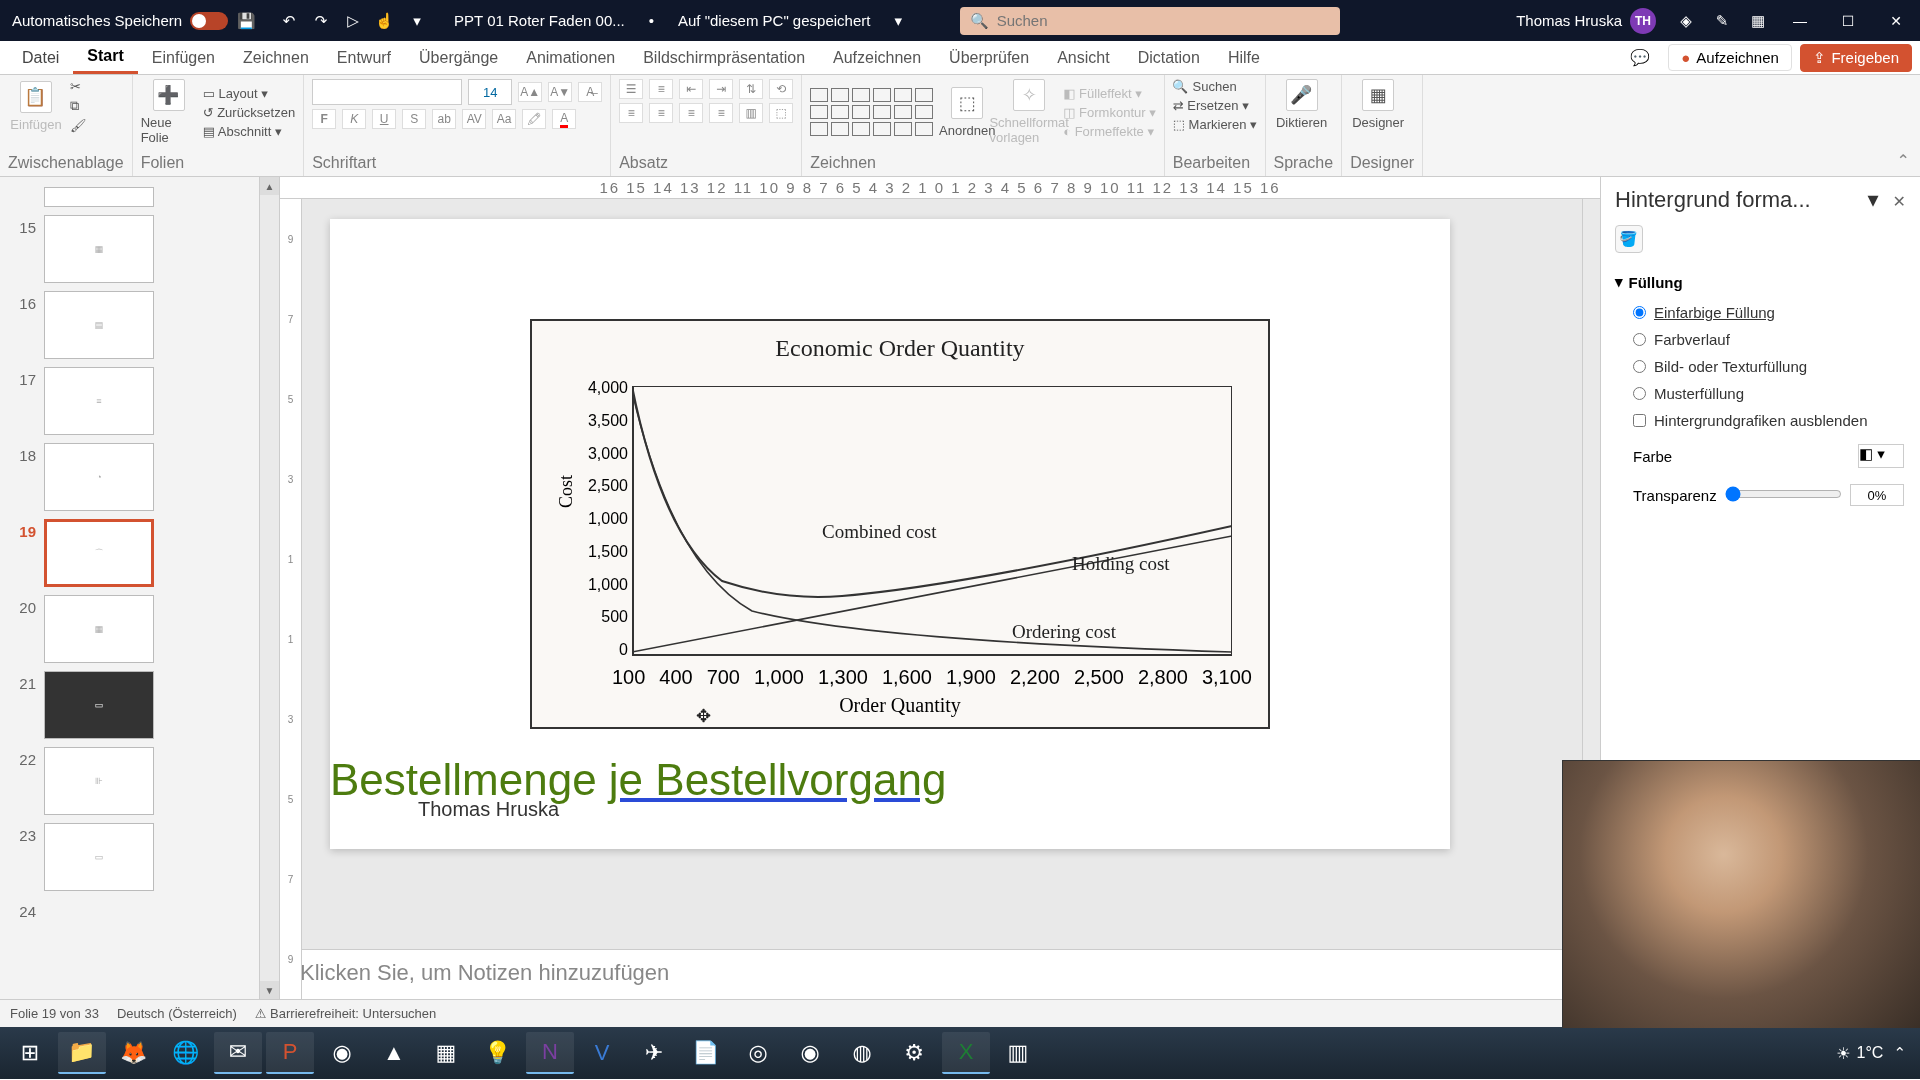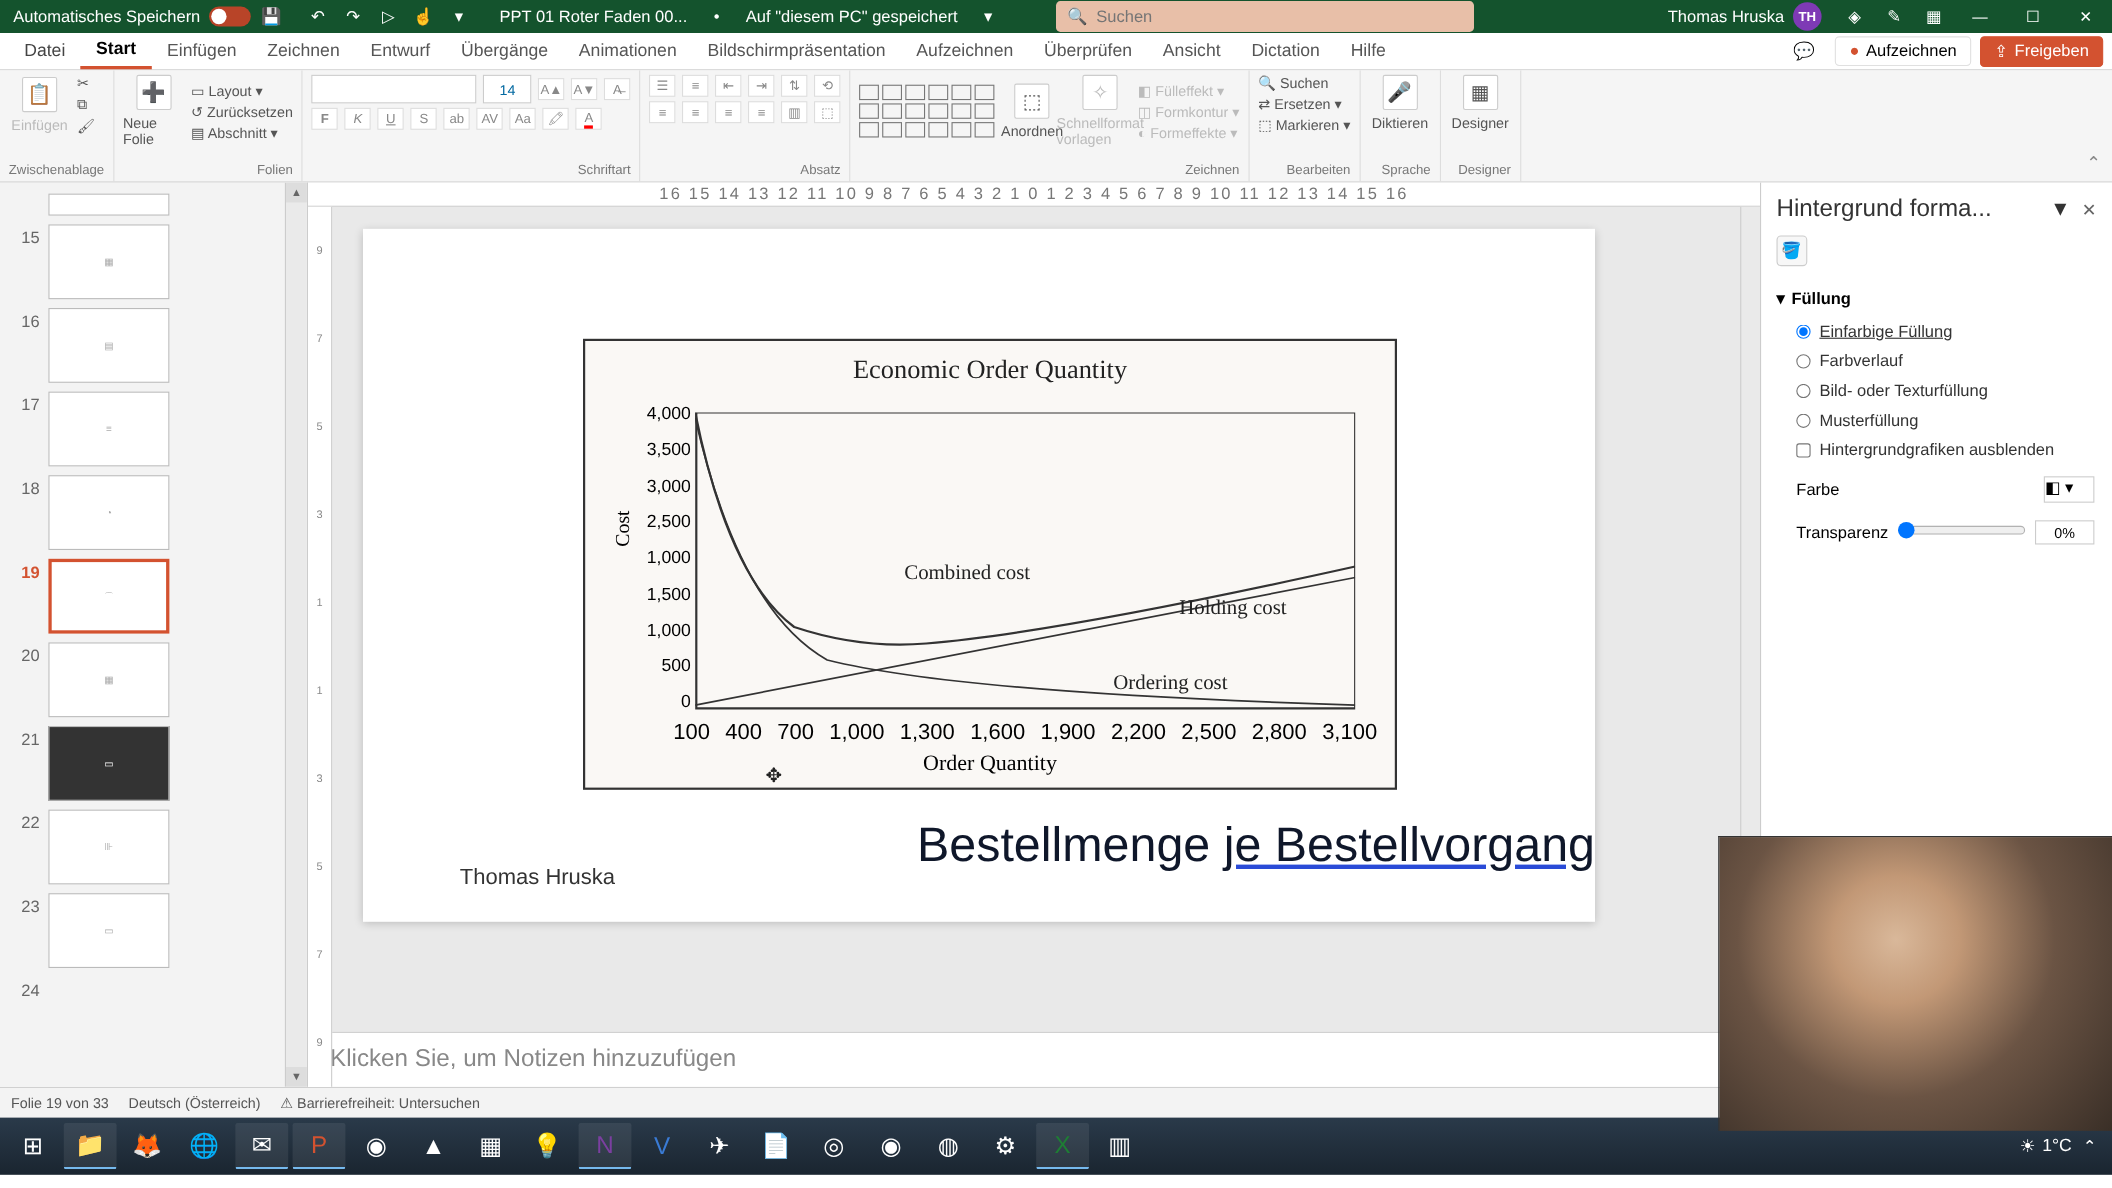--- a/index.html
+++ b/index.html
@@ -1,19 +1,19 @@
 <!DOCTYPE html>
 <html><head>
 <meta charset="utf-8">
 <style>
 * { box-sizing: border-box; margin: 0; padding: 0; font-family: "Segoe UI", Arial, sans-serif; }
 body { background: #fff; overflow: hidden; width: 1920px; height: 1080px; }
 
 
-.titlebar { height: 30px; background: #14532d; display: flex; align-items: center; color: #fff; font-size: 15px; }
+.titlebar { height: 41px; background: #0f172a; display: flex; align-items: center; color: #fff; font-size: 15px; }
 .titlebar .autosave { display: flex; align-items: center; gap: 8px; padding: 0 12px; }
 .titlebar .toggle { width: 38px; height: 18px; background: #b84428; border-radius: 10px; position: relative; }
 .titlebar .toggle::after { content: ""; position: absolute; left: 2px; top: 2px; width: 14px; height: 14px; background: #fff; border-radius: 50%; }
 .titlebar .save-icon, .titlebar .qat-icon { width: 22px; height: 22px; display: flex; align-items: center; justify-content: center; color: #fff; font-size: 15px; }
 .titlebar .qat { display: flex; gap: 10px; padding: 0 8px; }
 .titlebar .filename { flex: 0 0 auto; padding: 0 18px; display: flex; gap: 24px; align-items: center; }
 .titlebar .search { flex: 0 0 380px; height: 28px; background: #e8bfa8; border-radius: 4px; display: flex; align-items: center; padding: 0 10px; color: #8a4a30; gap: 8px; margin-left: 40px; }
 .titlebar .search input { border: none; background: transparent; outline: none; width: 100%; font-size: 15px; color: #333; }
 .titlebar .spacer { flex: 1; }
 .titlebar .user { display: flex; align-items: center; gap: 8px; padding: 0 12px; }
@@ -27,21 +27,21 @@
 .ribbon-tabs .tab { padding: 6px 14px; cursor: pointer; color: #555; }
 .ribbon-tabs .tab.active { border-bottom: 3px solid #d35230; color: #000; font-weight: 600; }
 .ribbon-tabs .tab.file { color: #444; }
 .ribbon-tabs .spacer { flex: 1; }
 .ribbon-tabs .right-btn { padding: 4px 12px; border: 1px solid #e0e0e0; border-radius: 4px; margin-left: 8px; display: flex; align-items: center; gap: 6px; background: #fff; font-size: 15px; }
 .ribbon-tabs .right-btn.accent { background: #d35230; color: #fff; border-color: #d35230; }
 
 
 .ribbon { height: 102px; background: #f5f5f5; border-bottom: 1px solid #ccc; display: flex; }
 .ribbon .group { border-right: 1px solid #ddd; padding: 4px 8px; display: flex; flex-direction: column; justify-content: space-between; }
-.ribbon .group-label { font-size: 12px; color: #777; text-align: right; padding-top: 2px; }
+.ribbon .group-label { font-size: 16px; color: #777; text-align: left; padding-top: 2px; }
 .ribbon .big-btn { width: 56px; display: flex; flex-direction: column; align-items: center; justify-content: center; font-size: 13px; gap: 4px; color: #555; }
 .ribbon .big-btn .ic { width: 32px; height: 32px; background: #fff; border: 1px solid #ccc; border-radius: 2px; display: flex; align-items: center; justify-content: center; font-size: 18px; }
 .ribbon .row { display: flex; gap: 6px; align-items: center; }
 .ribbon .col { display: flex; flex-direction: column; gap: 4px; font-size: 13px; color: #555; }
 .ribbon .mini { width: 24px; height: 20px; border: 1px solid #ddd; background: #fff; display: flex; align-items: center; justify-content: center; font-size: 12px; color: #888; }
 .ribbon .fontbox { width: 150px; height: 26px; border: 1px solid #ccc; background: #fff; }
 .ribbon .sizebox { width: 44px; height: 26px; border: 1px solid #ccc; background: #fff; display:flex; align-items:center; justify-content:center; font-size:13px; color:#0369a1;}
 .ribbon .shape-grid { display: grid; grid-template-columns: repeat(6, 18px); gap: 3px; }
 .ribbon .shape-grid div { width: 18px; height: 14px; border: 1px solid #777; }
 .ribbon .disabled { color: #bbb; }
@@ -67,21 +67,21 @@
 .slide { position: absolute; left: 50px; top: 20px; width: 1120px; height: 630px; background: #fff; box-shadow: 0 2px 8px rgba(0,0,0,.2); }
 .chart-box { position:absolute; left:200px; top:100px; width:740px; height:410px; border:2px solid #333; background:#faf8f5; }
 .chart-title { text-align:center; font-family: Georgia, serif; font-size:24px; padding:14px 0 8px; color:#222;}
 .chart-inner { position:absolute; left:100px; top:65px; width:600px; height:270px; border:1px solid #333; border-left:2px solid #333; border-bottom:2px solid #333; border-top:1px solid #333; border-right:1px solid #333;}
 .y-axis { position:absolute; left:48px; top:58px; height:280px; display:flex; flex-direction:column; justify-content:space-between; font-family:Georgia,serif; font-size:16px; text-align:right; width:48px;}
 .x-axis { position:absolute; left:80px; bottom:38px; width:640px; display:flex; justify-content:space-between; font-family:Georgia,serif; font-size:20px;}
 .y-label { position:absolute; left:18px; top:160px; transform: rotate(-90deg); font-family:Georgia,serif; font-size:18px;}
 .x-label { position:absolute; bottom:10px; left:0; right:0; text-align:center; font-family:Georgia,serif; font-size:20px;}
 .curve-label { position:absolute; font-family:Georgia,serif; font-size:19px; color:#222;}
 svg.curves { position:absolute; left:100px; top:65px; width:600px; height:270px; }
-.slide-subtitle { position:absolute; bottom:44px; left:0; right:0; text-align:right; font-size:44px; color:#0f172a;}
+.slide-subtitle { position:absolute; bottom:44px; left:0; right:0; text-align:left; font-size:44px; color:#4d7c0f;}
 .slide-subtitle .u { text-decoration: underline; text-decoration-color:#2a4bd7;}
 .slide-author { position:absolute; bottom:28px; left:88px; font-size:20px; color:#333;}
 .cursor-move { position:absolute; font-size:18px; color:#222;}
 
 .notes { height: 50px; background:#fff; border-top:1px solid #ccc; padding: 10px 20px; font-size:22px; color:#888;}
 .editor-scroll-v { position:absolute; right:0; top:22px; bottom:0; width:18px; background:#eaeaea; border-left:1px solid #ccc;}
 
 
 .format-pane { width: 320px; background:#fff; border-left:1px solid #ccc; padding: 10px 14px; font-size:15px;}
 .format-pane h2 { font-size:22px; font-weight:normal; color:#333; display:flex; justify-content:space-between; align-items:center;}

